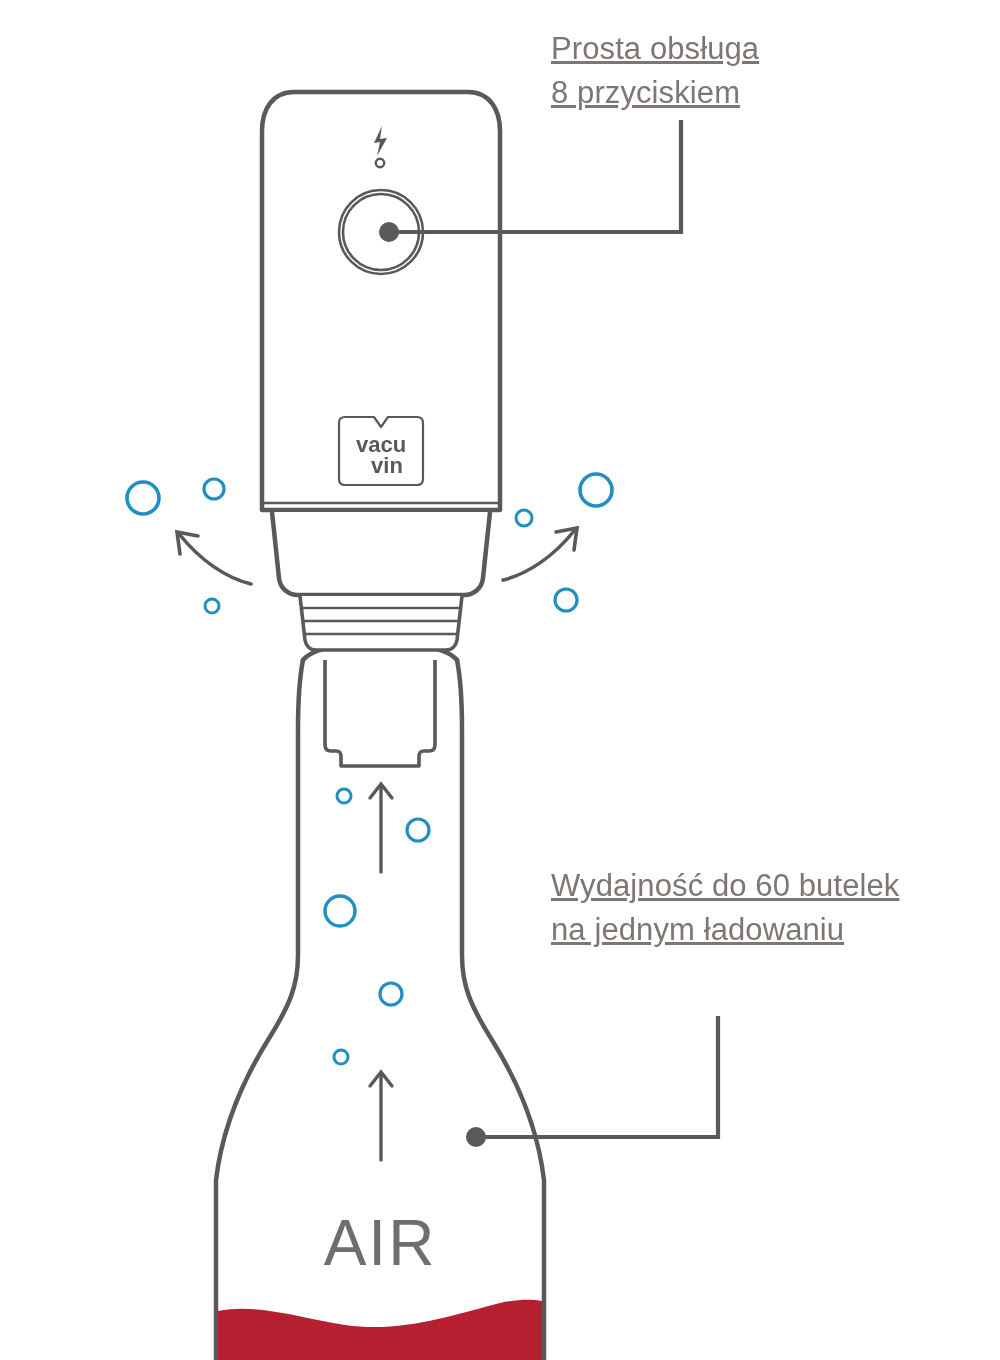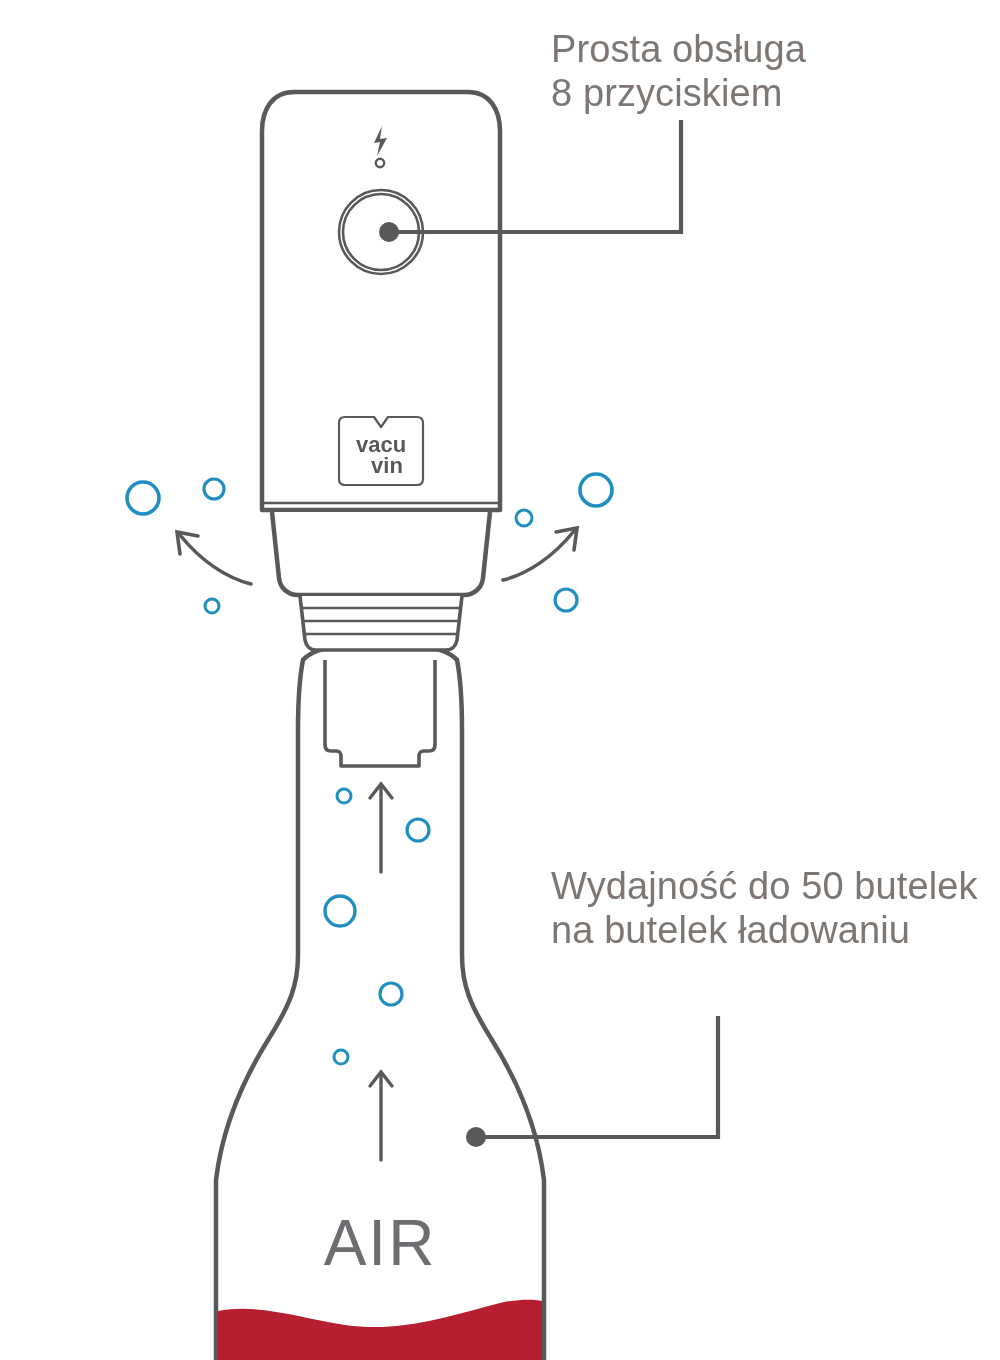--- a/index.html
+++ b/index.html
@@ -22,24 +22,25 @@
     top: 0;
     left: 0;
     width: 1000px;
     height: 1360px;
     display: block;
   }
   .callout-text {
     position: absolute;
     color: #7d7672;
     font-family: "Liberation Sans", sans-serif;
-    font-size: 38px;
+    font-size: 31px;
     line-height: 44px;
     letter-spacing: 0.1px;
     white-space: nowrap;
+    text-decoration: underline;
   }
   #callout-1-text {
     left: 551px;
     top: 27px;
   }
   #callout-2-text {
     left: 551px;
     top: 864px;
   }
   .callout-line { white-space: normal; display: block; }
@@ -189,17 +190,17 @@
     </g>
 
   </svg>
 
   <div class="callout-text" id="callout-1-text">
     <span class="callout-line">Prosta obsługa</span>
     <span class="callout-line">8 przyciskiem</span>
   </div>
 
   <div class="callout-text" id="callout-2-text">
-    <span class="callout-line">Wydajność do 50 butelek</span>
-    <span class="callout-line">na butelek ładowaniu</span>
+    <span class="callout-line">Wydajność do 60 butelek</span>
+    <span class="callout-line">na jednym ładowaniu</span>
   </div>
 
 </div>
 
 </body></html>

